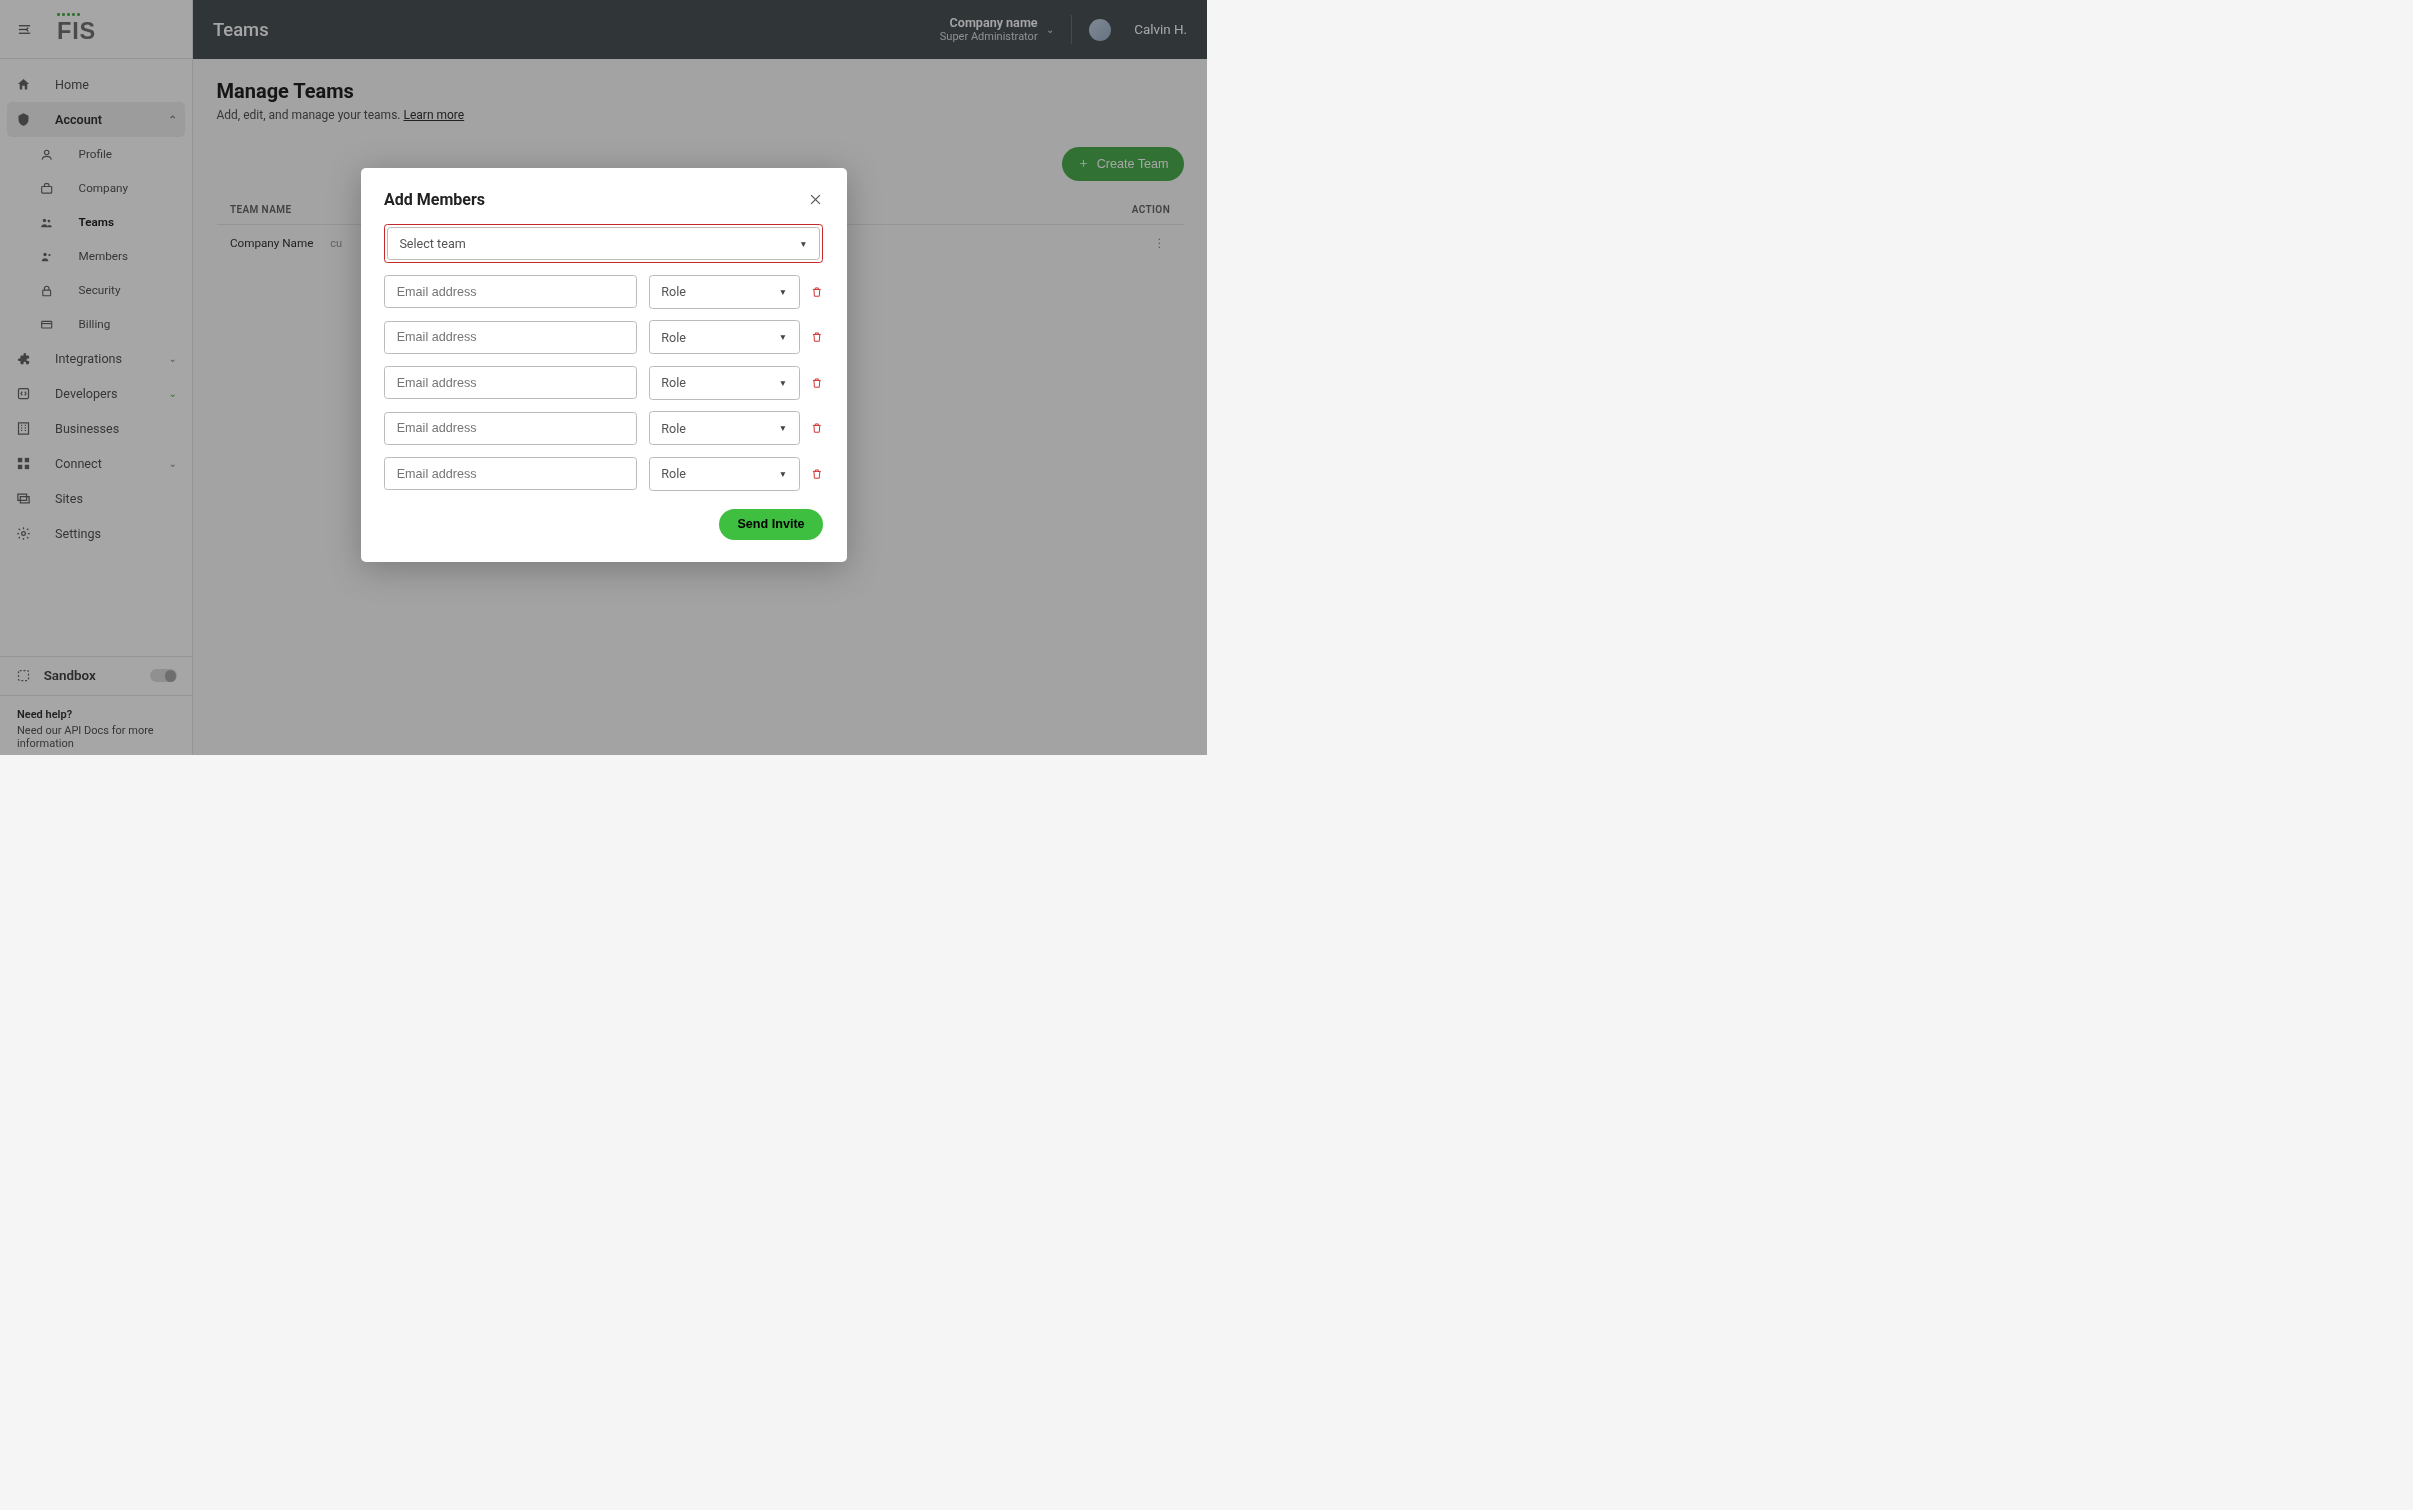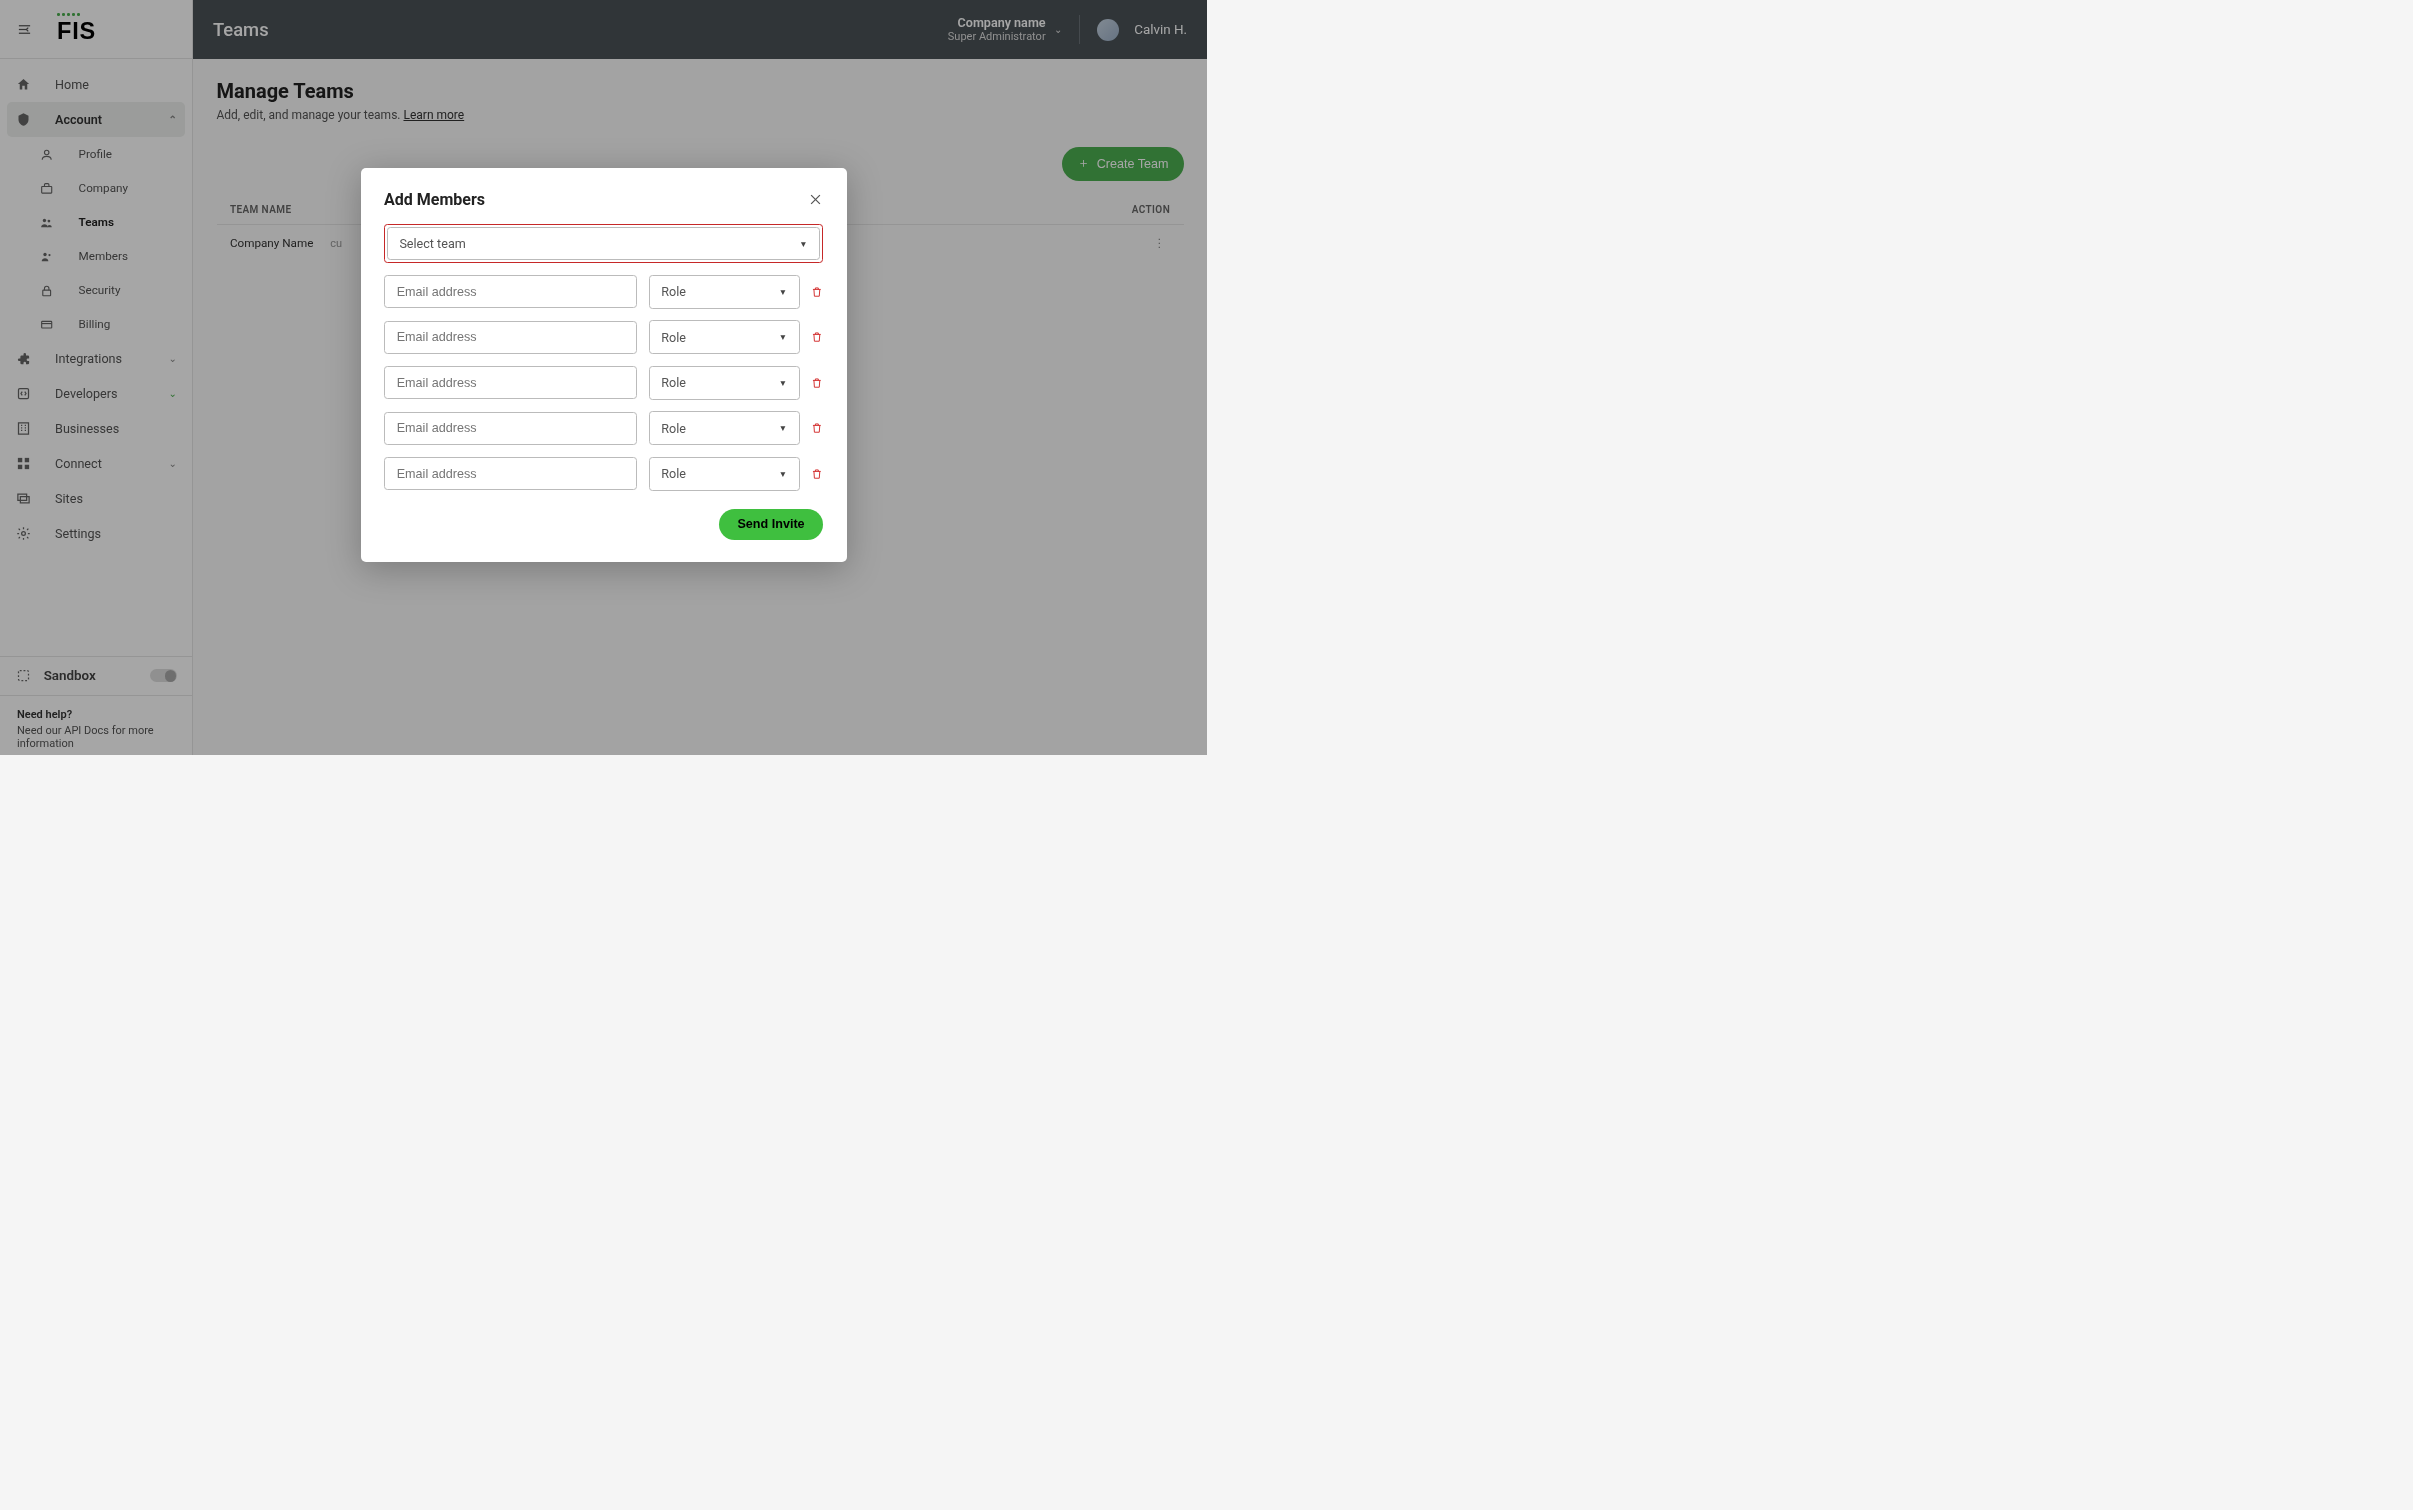--- a/index.html
+++ b/index.html
@@ -29,21 +29,21 @@
   padding: 0 17px;
   border-bottom: 0.8px solid #e5e5e5;
   gap: 25px;
 }
 .menu-toggle {
   font-size: 17px;
   color: #555;
   cursor: pointer;
 }
 .logo {
-  color: #000000;
+  color: #737373;
   font-weight: 600;
   font-size: 23.5px;
   letter-spacing: 0.8px;
   display: flex;
   align-items: center;
   gap: 1.7px;
 }
 .logo-dots {
   display: flex;
   gap: 2.5px;
@@ -169,21 +169,21 @@
 .company-role { font-size: 11px; color: #ddd; }
 .topbar-chev { color: #ddd; font-size: 10px; }
 .divider-v {
   width: 0.8px;
   height: 28.5px;
   background: #6a7278;
 }
 .user-chip {
   display: flex;
   align-items: center;
-  gap: 15px;
+  gap: 23px;
 }
 .avatar {
   width: 22px;
   height: 22px;
   border-radius: 50%;
   background: linear-gradient(135deg,#c7d4e2,#9db1c8);
 }
 .content {
   padding: 20px 23.5px;
 }

